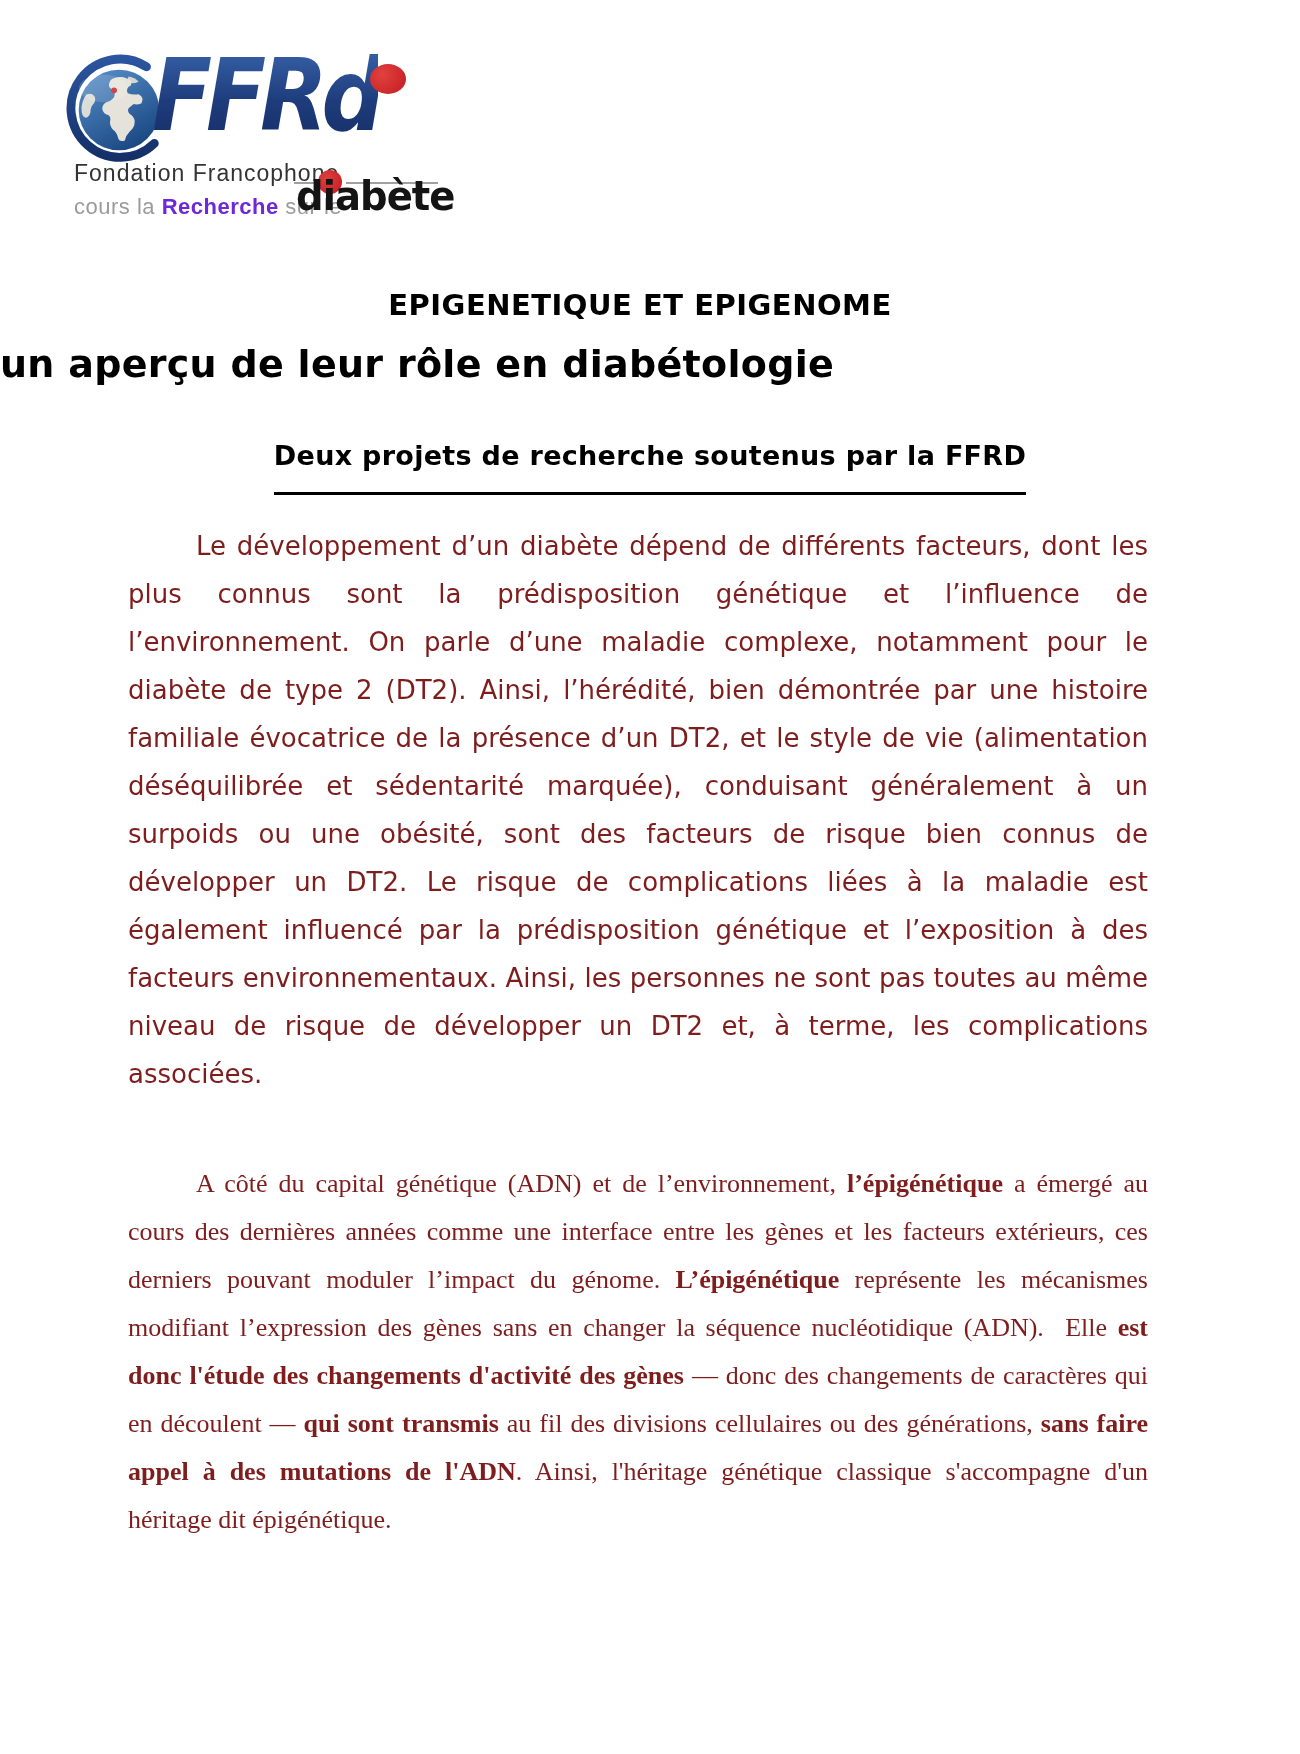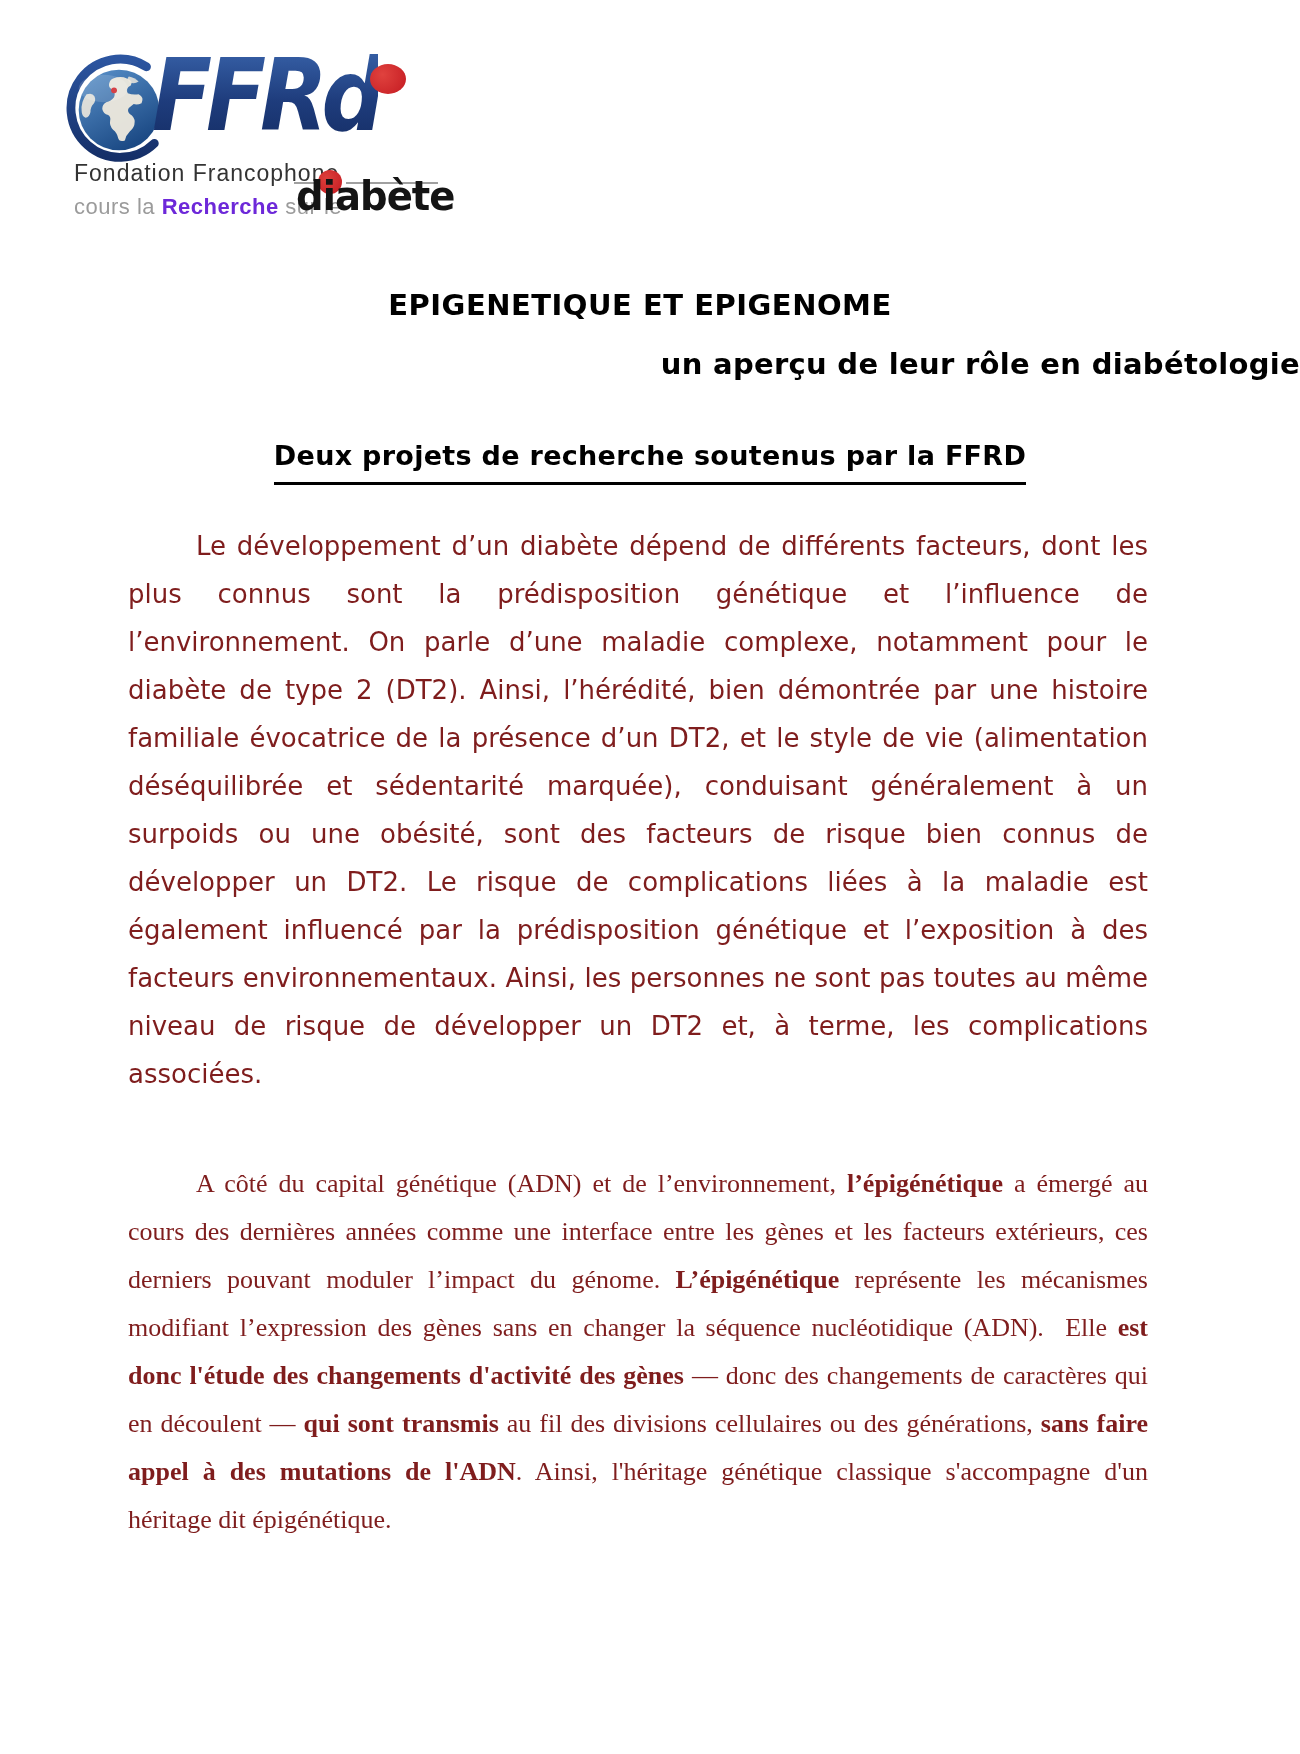--- a/index.html
+++ b/index.html
@@ -67,29 +67,29 @@
   }
 
   
   .doc-title{
     position:absolute;left:0;top:288px;width:1280px;
     text-align:center;font-weight:700;font-size:29px;line-height:34px;
     letter-spacing:0.5px;color:#000;
   }
   .doc-subtitle{
     position:absolute;left:0;top:347px;width:1300px;
-    text-align:right;font-weight:700;font-size:29px;line-height:34px;
+    text-align:left;font-weight:700;font-size:38px;line-height:34px;
     letter-spacing:0.3px;color:#000;
   }
   .section-heading-wrap{
     position:absolute;left:0;top:440px;width:1300px;text-align:center;
   }
   .section-heading{
     display:inline-block;font-weight:700;font-size:27px;line-height:32px;
-    color:#000;border-bottom:3px solid #000;padding-bottom:10px;letter-spacing:0.3px;
+    color:#000;border-bottom:3px solid #000;padding-bottom:20px;letter-spacing:0.3px;
   }
 
   
   .body-text{
     position:absolute;left:128px;top:522px;width:1020px;
     font-size:26px;line-height:48px;color:#7f1d1d;
     text-align:justify;
   }
   .body-text p{text-indent:68px;}
   .body-text p + p{margin-top:62px;font-family:Liberation Serif, serif;}

